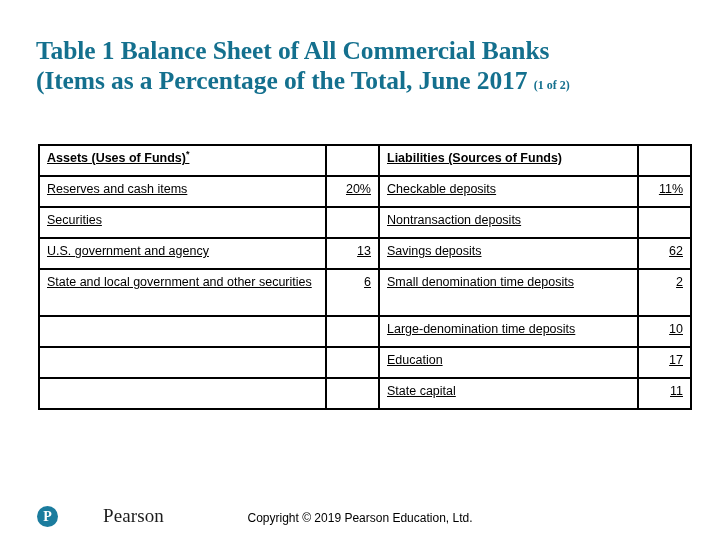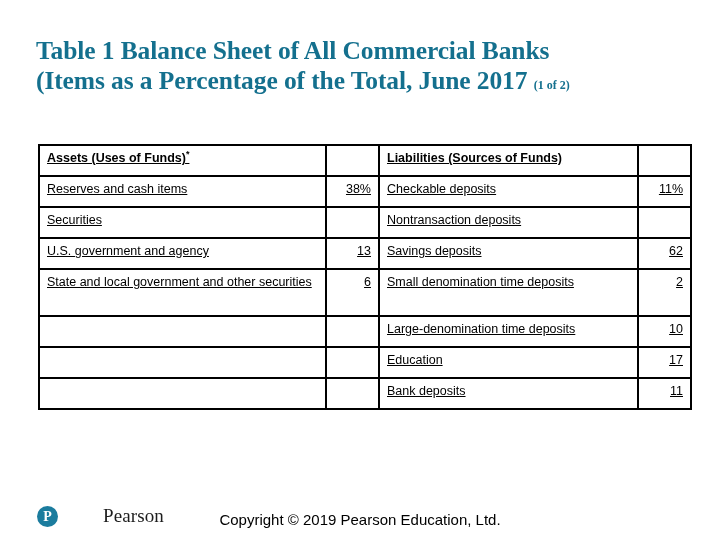--- a/index.html
+++ b/index.html
@@ -105,21 +105,21 @@
     color: #1D1D1D;
     letter-spacing: 0.1px;
     margin-left: 40px;
   }
   #copyright-text {
     position: absolute;
     left: 0;
     top: 511px;
     width: 720px;
     text-align: center;
-    font-size: 15px;
+    font-size: 12px;
     color: #000000;
   }
 </style>
 </head>
 <body>
 
 <div id="slide-title">
   <span>Table 1 Balance Sheet of All Commercial Banks</span><br>
   <span>(Items as a Percentage of the Total, June 2017</span>
   <span class="title-sub">(1 of 2)</span>
@@ -135,21 +135,21 @@
   <tbody>
     <tr>
       <td class="hdr"><span>Assets (Uses of Funds)</span><sup>*</sup></td>
       <td class="hdr num"></td>
       <td class="hdr">Liabilities (Sources of Funds)</td>
       <td class="hdr num"></td>
     </tr>
 
     <tr>
       <td>Reserves and cash items</td>
-      <td class="num">38%</td>
+      <td class="num">20%</td>
       <td>Checkable deposits</td>
       <td class="num">11%</td>
     </tr>
 
     <tr>
       <td>Securities</td>
       <td class="num"></td>
       <td>Nontransaction deposits</td>
       <td class="num"></td>
     </tr>
@@ -178,21 +178,21 @@
     <tr>
       <td></td>
       <td class="num"></td>
       <td>Education</td>
       <td class="num">17</td>
     </tr>
 
     <tr>
       <td></td>
       <td class="num"></td>
-      <td>Bank deposits</td>
+      <td>State capital</td>
       <td class="num">11</td>
     </tr>
   </tbody>
 </table>
 
 <div id="pearson-logo">
   <div class="mark">P</div>
   <div class="wordmark">Pearson</div>
 </div>
 

